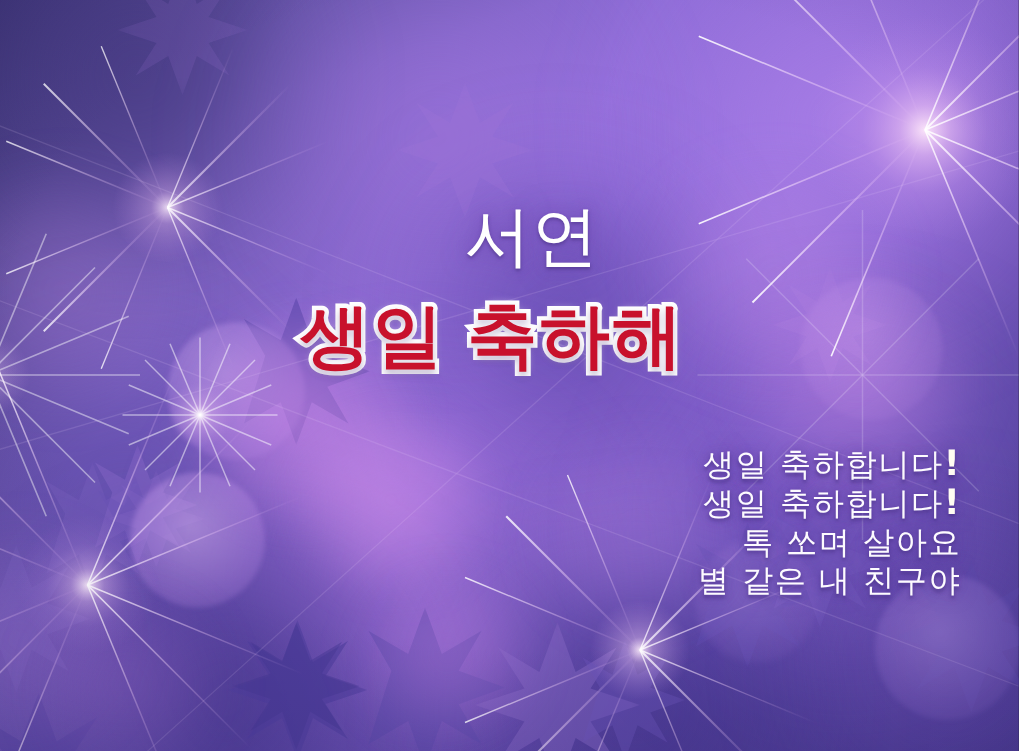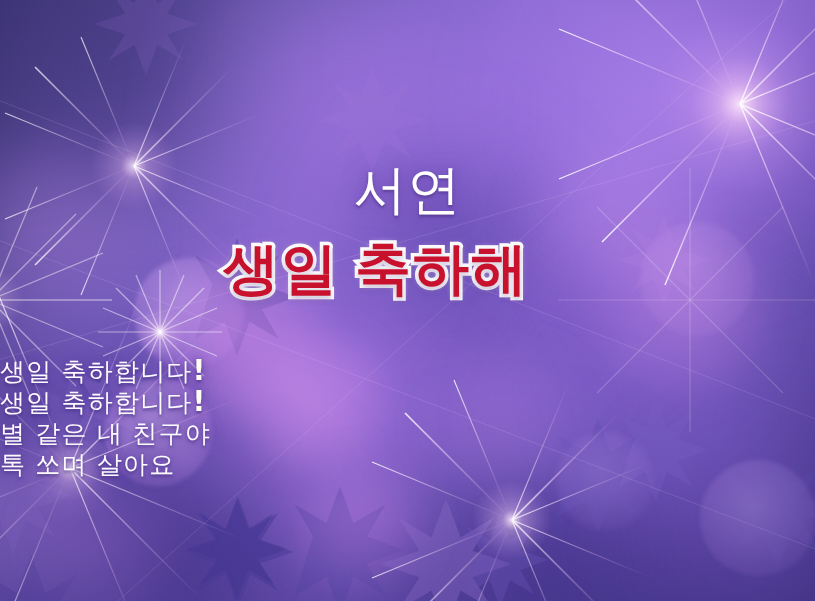--- a/index.html
+++ b/index.html
@@ -85,20 +85,21 @@
         rgba(0,0,0,0) 42%,
         rgba(40,28,90,0.22) 78%,
         rgba(30,20,72,0.40) 100%);
   }
 
   
   #textwrap {
     position: absolute;
     inset: 0;
     z-index: 40;
+    margin-left: 18px;
   }
 
   #name-line {
     position: absolute;
     top: 163px;
     left: 0;
     width: 815px;
     text-align: center;
     font-family: "DejaVu Serif", "Liberation Serif", serif;
     font-size: 53px;
@@ -111,39 +112,39 @@
       0 0 22px rgba(90,60,160,0.55),
       0 2px 3px rgba(45,30,95,0.55);
   }
 
   #greeting-line {
     position: absolute;
     top: 239px;
     left: 0;
     width: 752px;
     text-align: center;
-    font-family: Liberation Serif, serif;
+    font-family: Liberation Sans, sans-serif;
     font-size: 56px;
     line-height: 1.08;
     font-weight: 700;
     letter-spacing: 2px;
     color: #c8112c;
     -webkit-text-stroke: 7px #ffffff;
     paint-order: stroke fill;
     text-shadow:
       0 0 7px rgba(255,255,255,0.85),
       0 3px 6px rgba(60,35,110,0.45);
   }
 
   #verse {
     position: absolute;
     top: 356px;
     left: 0;
     width: 751px;
-    text-align: left;
+    text-align: right;
     font-family: "DejaVu Sans", sans-serif;
     font-size: 25px;
     line-height: 30px;
     font-weight: 400;
     color: #fdfbff;
     letter-spacing: 1.2px;
     text-shadow:
       0 0 7px rgba(105,70,175,0.85),
       0 0 16px rgba(80,52,150,0.55),
       0 2px 3px rgba(50,32,100,0.55);
@@ -457,20 +458,20 @@
 
   <div id="textwrap">
 
     <div id="name-line">서연</div>
 
     <div id="greeting-line">생일 축하해</div>
 
     <div id="verse">
       <span class="vline"><span>생일 축하합니다</span><span class="bang">!</span></span>
       <span class="vline"><span>생일 축하합니다</span><span class="bang">!</span></span>
+      <span class="vline"><span>톡 쏘며 살아요</span><span class="bang"></span></span>
       <span class="vline"><span>별 같은 내 친구야</span><span class="bang"></span></span>
-      <span class="vline"><span>톡 쏘며 살아요</span><span class="bang"></span></span>
     </div>
 
   </div>
 
 
 </div>
 
 </body></html>

